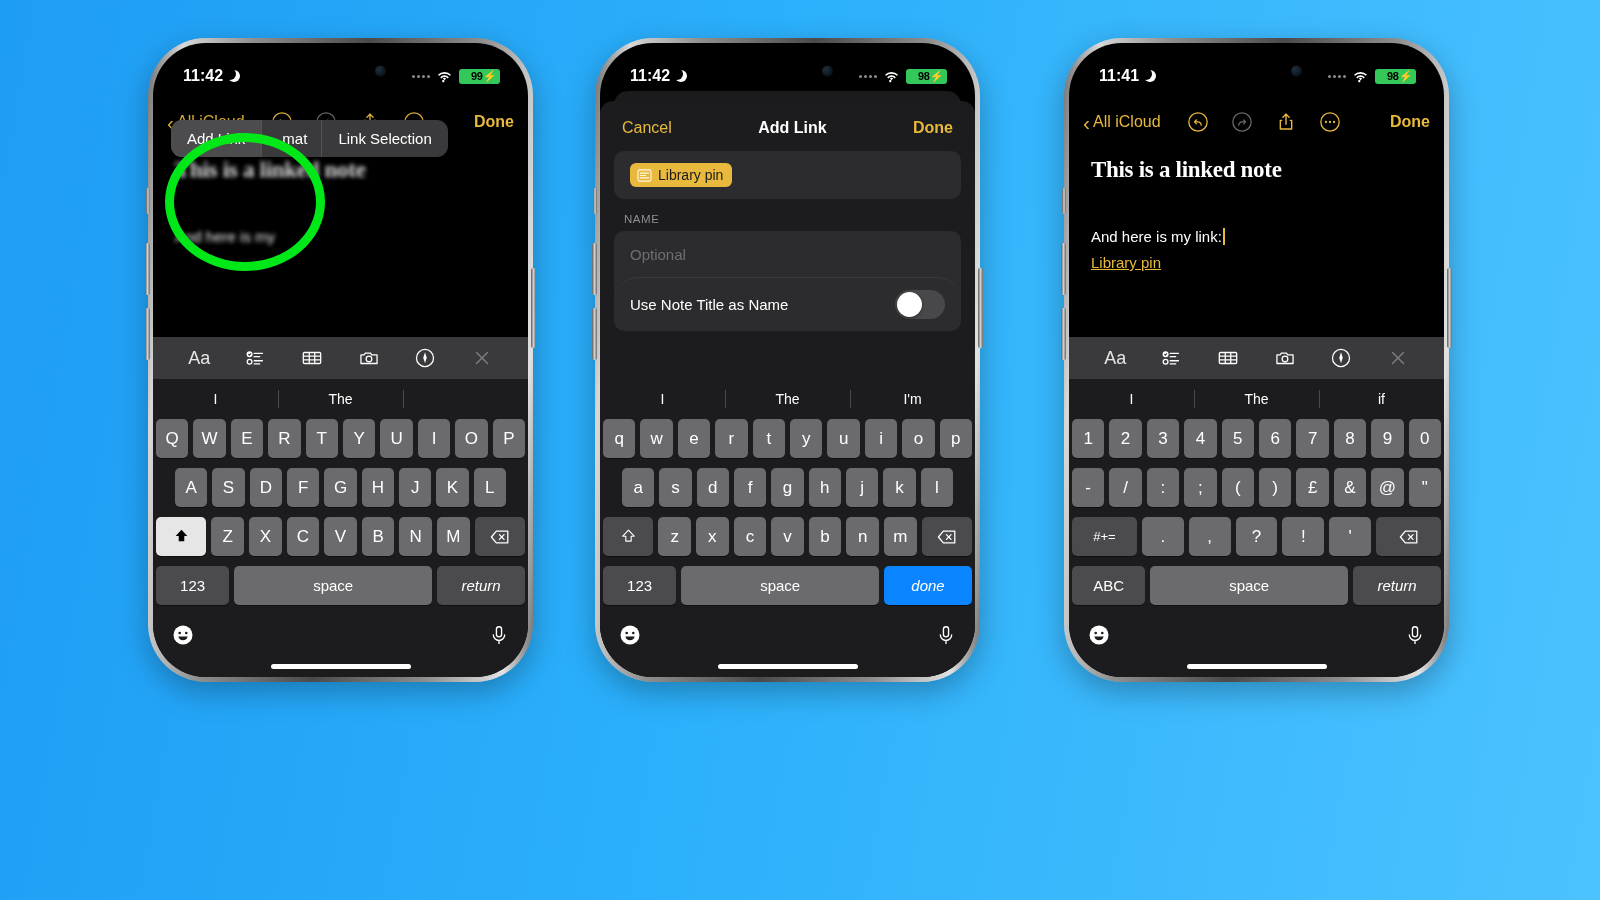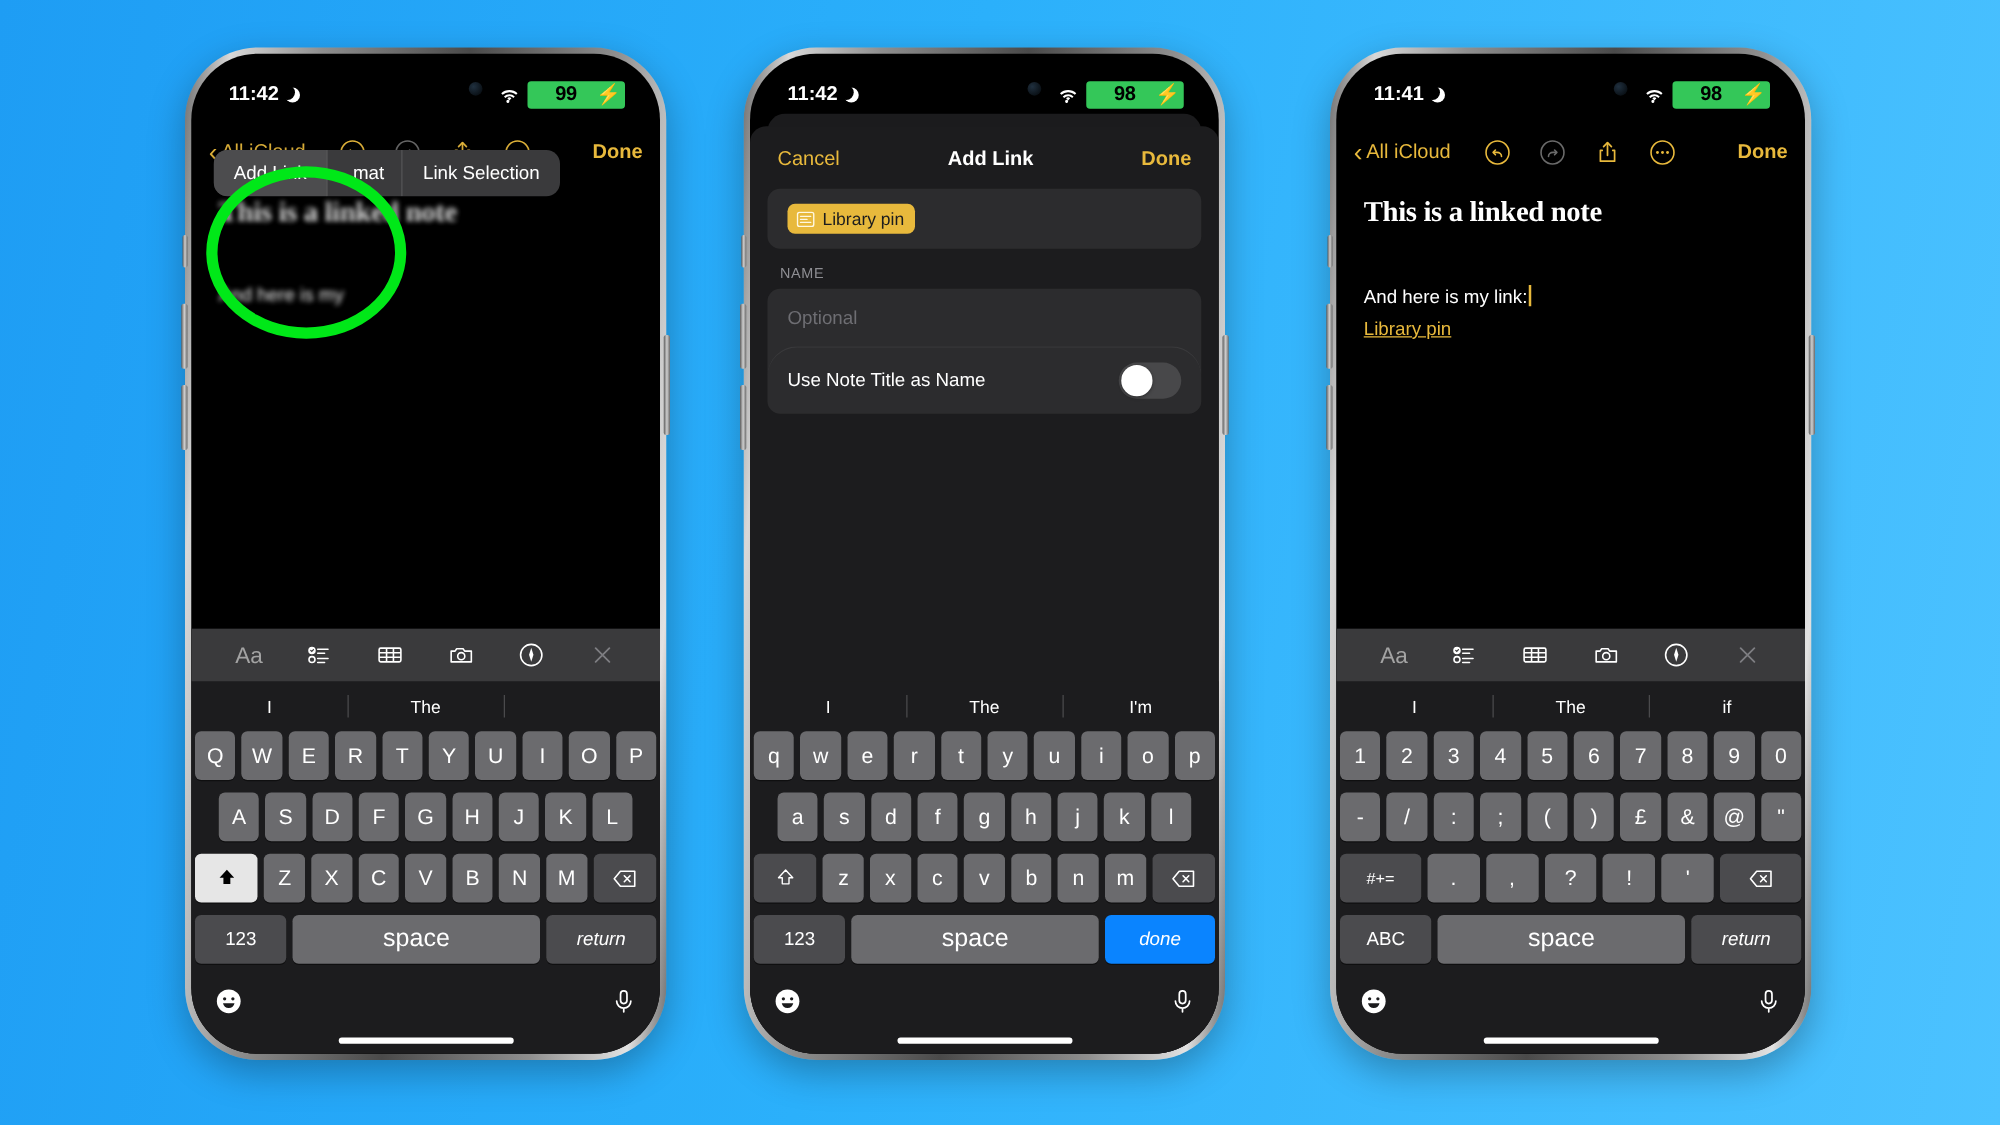--- a/index.html
+++ b/index.html
@@ -7,21 +7,21 @@
   body {
     font-family: "Liberation Sans", sans-serif;
     background: linear-gradient(100deg, #1e9df4 0%, #2bb0fb 45%, #4cc2ff 100%);
     position: relative;
   }
 
   
   .phone {
     position: absolute;
     width: 385px;
-    height: 810px;
+    height: 644px;
     border-radius: 58px;
     background: linear-gradient(95deg,#6d6d6d 0%,#d8d8d8 8%,#8f8f8f 24%,#4a4a4a 50%,#8f8f8f 76%,#e2e2e2 93%,#6a6a6a 100%);
     padding: 5px;
     box-shadow: 0 10px 30px rgba(0,0,0,.28);
   }
   .phone .inner {
     width: 100%; height: 100%;
     border-radius: 53px;
     background: #000;
     overflow: hidden;
@@ -77,23 +77,23 @@
   .moon::after {
     content: ""; position: absolute; left: -4px; top: -2px;
     width: 12px; height: 12px; border-radius: 50%;
     background: #000;
   }
   .status .right { display: flex; align-items: center; gap: 6px; }
   .sig-dots { display: flex; gap: 2px; align-items: flex-end; }
   .sig-dots i { width: 3px; height: 3px; background: #8a8a8a; border-radius: 50%; display: block; }
   .batt {
     background: #34c759; color: #000;
-    font-size: 16px; font-weight: 700;
-    border-radius: 3px; padding: 1px 3px 1px 22px;
-    display: flex; align-items: center; gap: 16px;
+    font-size: 11px; font-weight: 700;
+    border-radius: 3px; padding: 1px 3px 1px 12px;
+    display: flex; align-items: center; gap: 1px;
     letter-spacing: -0.3px;
   }
 
   
   .navbar {
     position: absolute; top: 58px; left: 0; right: 0;
     height: 42px;
     display: flex; align-items: center;
     padding: 0 14px;
     color: #e8b93c;
@@ -218,21 +218,21 @@
     position: absolute; left: 0; right: 0; bottom: 0;
     background: #1c1c1e;
     z-index: 35;
   }
   .kb-tools {
     display: flex; align-items: center; justify-content: space-around;
     height: 42px;
     background: #3a3a3c;
     padding: 0 18px;
   }
-  .kb-tools .tool { color: #a3a3a3; display: flex; align-items: center; }
+  .kb-tools .tool { color: #e5e5e5; display: flex; align-items: center; }
   .kb-tools .tool.dim { color: #7c7c80; }
   .predict {
     display: flex; align-items: center;
     height: 40px;
     color: #fff; font-size: 14px;
   }
   .predict .p {
     flex: 1; text-align: center; position: relative;
   }
   .predict .p + .p::before {
@@ -252,21 +252,21 @@
     font-size: 17px;
     height: 39px;
     flex: 1;
     display: flex; align-items: center; justify-content: center;
     box-shadow: 0 1px 0 rgba(0,0,0,.45);
   }
   .key.dark { background: #4b4b4e; }
   .key.light { background: #e6e6e6; color: #000; }
   .key.blue { background: #0a84ff; color: #fff; font-size: 15px; }
   .key.w15 { flex: 1.55; }
-  .key.w-space { flex: 5.4; font-size: 20px; }
+  .key.w-space { flex: 5.4; font-size: 15px; }
   .key.w-ret { flex: 2.4; font-size: 15px; font-style: italic; }
   .key.w-abc { flex: 2.0; font-size: 15px; }
   .key.small { font-size: 13px; }
   .krow.shifted { padding: 0 19px; }
   .kb-bottom {
     height: 46px;
     display: flex; align-items: center; justify-content: space-between;
     padding: 0 18px 6px;
     color: #fff;
   }

